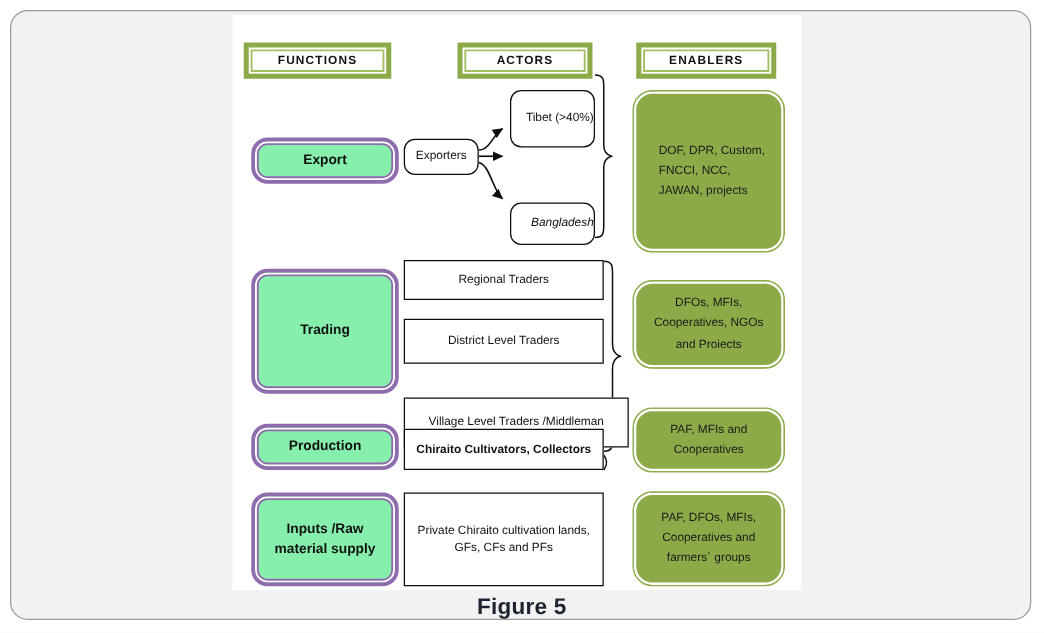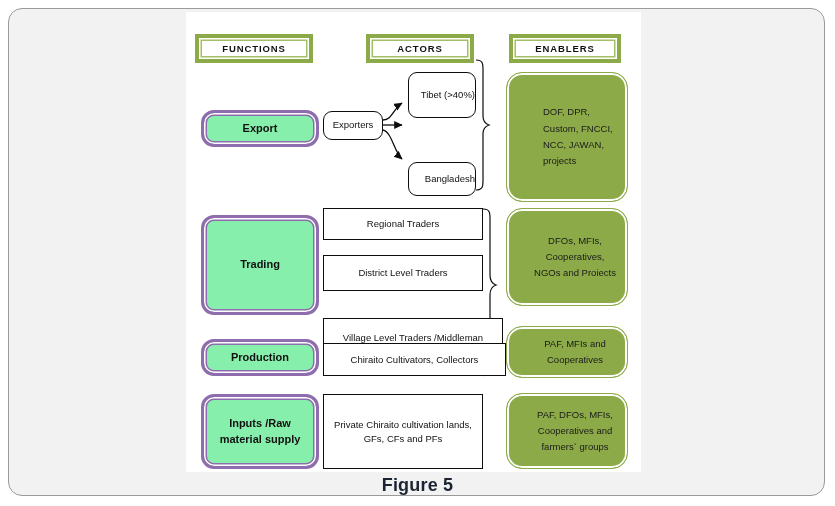--- a/index.html
+++ b/index.html
@@ -124,21 +124,20 @@
   
   .enabler {
     background: #8cab48;
     border: 1.5px solid #8cab48;
     border-radius: 16px;
     box-shadow: inset 0 0 0 2px #ffffff, inset 0 0 0 3.5px #8cab48;
     display: flex;
     align-items: center;
     justify-content: center;
     text-align: center;
-    padding-left: 16px;
   }
   .enabler span {
     font-size: 9.5px;
     color: #1a1a1a;
     line-height: 1.72;
     padding: 0 10px;
   }
   .enabler.align-left span { text-align: left; width: 100%; padding-left: 20px; }
 
   svg.overlay { position: absolute; left: 0; top: 0; overflow: visible; }
@@ -212,49 +211,49 @@
 
     <div class="abs actor-round" style="left:137px; top:99px; width:60px; height:29px;">
       <span>Exporters</span>
     </div>
 
     <div class="abs actor-round dest-box" style="left:222px; top:60px; width:68px; height:46px;">
       <span>Tibet (&gt;40%)</span>
     </div>
 
 
-    <div class="abs actor-round dest-box" style="left:222px; top:150px; width:68px; height:34px;">
+    <div class="abs actor-round dest-box" style="left:222px; top:150px; width:68px; height:34px;font-style:italic;">
       <span>Bangladesh</span>
     </div>
 
     <div class="abs actor-rect" style="left:137px; top:196px; width:160px; height:32px;">
       <span>Regional Traders</span>
     </div>
 
     <div class="abs actor-rect" style="left:137px; top:243px; width:160px; height:36px;">
       <span>District Level Traders</span>
     </div>
 
     <div class="abs actor-rect" style="left:137px; top:291px; width:180px; height:40px;margin-top:15px;">
       <span>Village Level Traders /Middleman</span>
     </div>
 
-    <div class="abs actor-rect" style="left:137px; top:331px; width:183px; height:33px;">
+    <div class="abs actor-rect" style="left:137px; top:331px; width:160px; height:33px;font-weight:bold;">
       <span>Chiraito Cultivators, Collectors</span>
     </div>
 
     <div class="abs actor-rect" style="left:137px; top:382px; width:160px; height:75px;">
       <span>Private Chiraito cultivation lands, GFs, CFs and PFs</span>
     </div>
 
     <div class="abs enabler align-left" style="left:320px; top:60px; width:122px; height:130px;">
       <span>DOF, DPR, Custom, FNCCI, NCC, JAWAN, projects</span>
     </div>
 
-    <div class="abs enabler" style="left:320px; top:196px; width:122px; height:98px;">
+    <div class="abs enabler" style="left:320px; top:212px; width:122px; height:71px;">
       <span>DFOs, MFIs, Cooperatives, NGOs and Proiects</span>
     </div>
 
     <div class="abs enabler" style="left:320px; top:314px; width:122px; height:52px;">
       <span>PAF, MFIs and Cooperatives</span>
     </div>
 
     <div class="abs enabler" style="left:320px; top:381px; width:122px; height:76px;">
       <span>PAF, DFOs, MFIs, Cooperatives and farmers` groups</span>
     </div>

